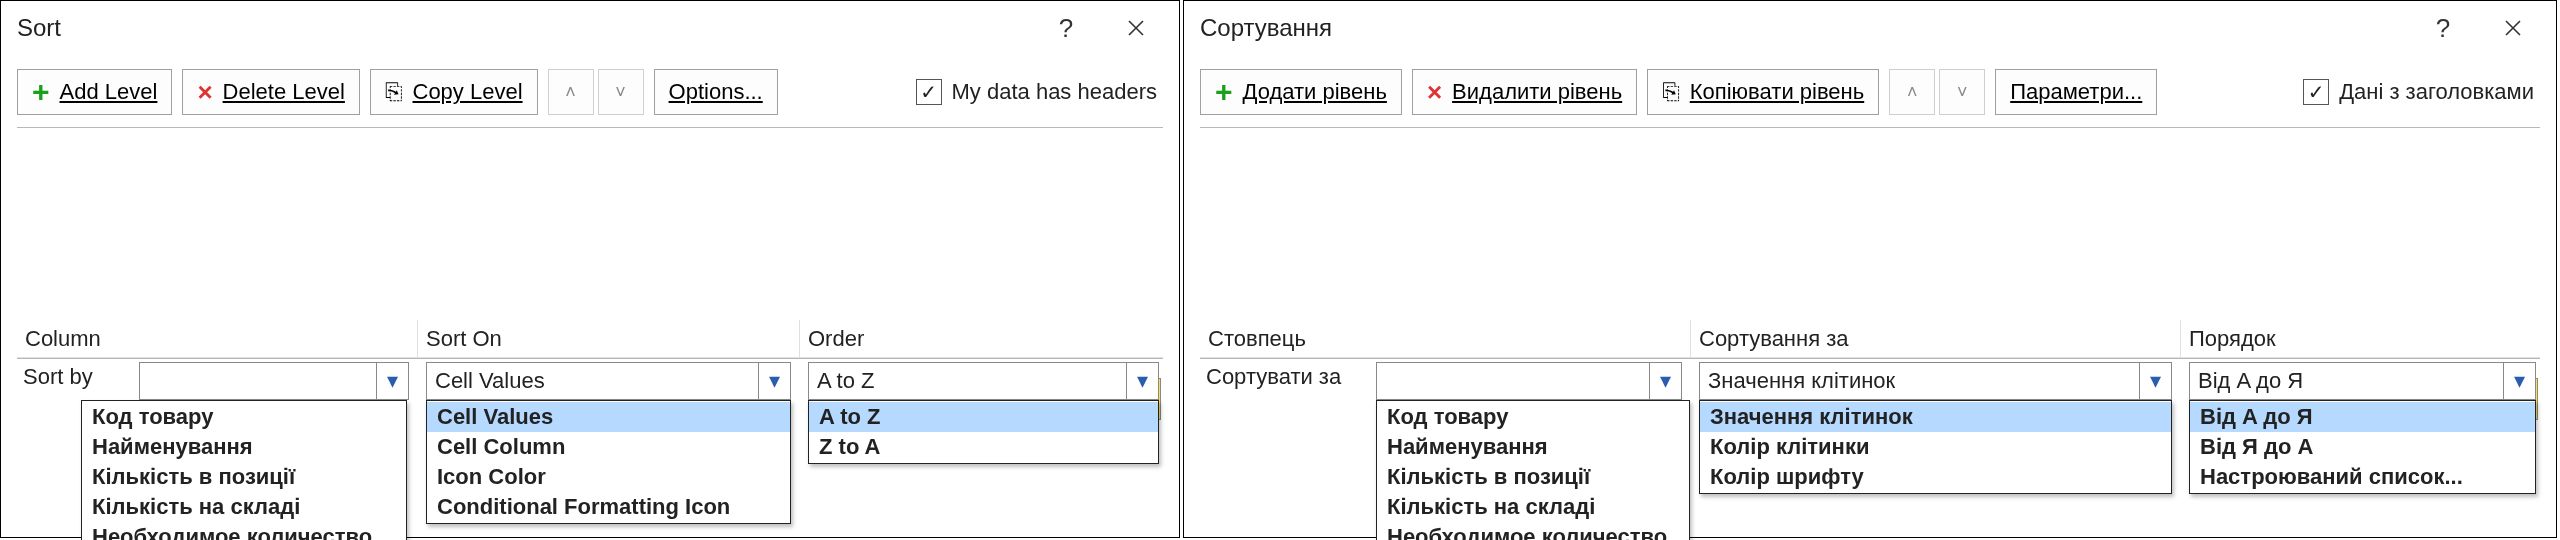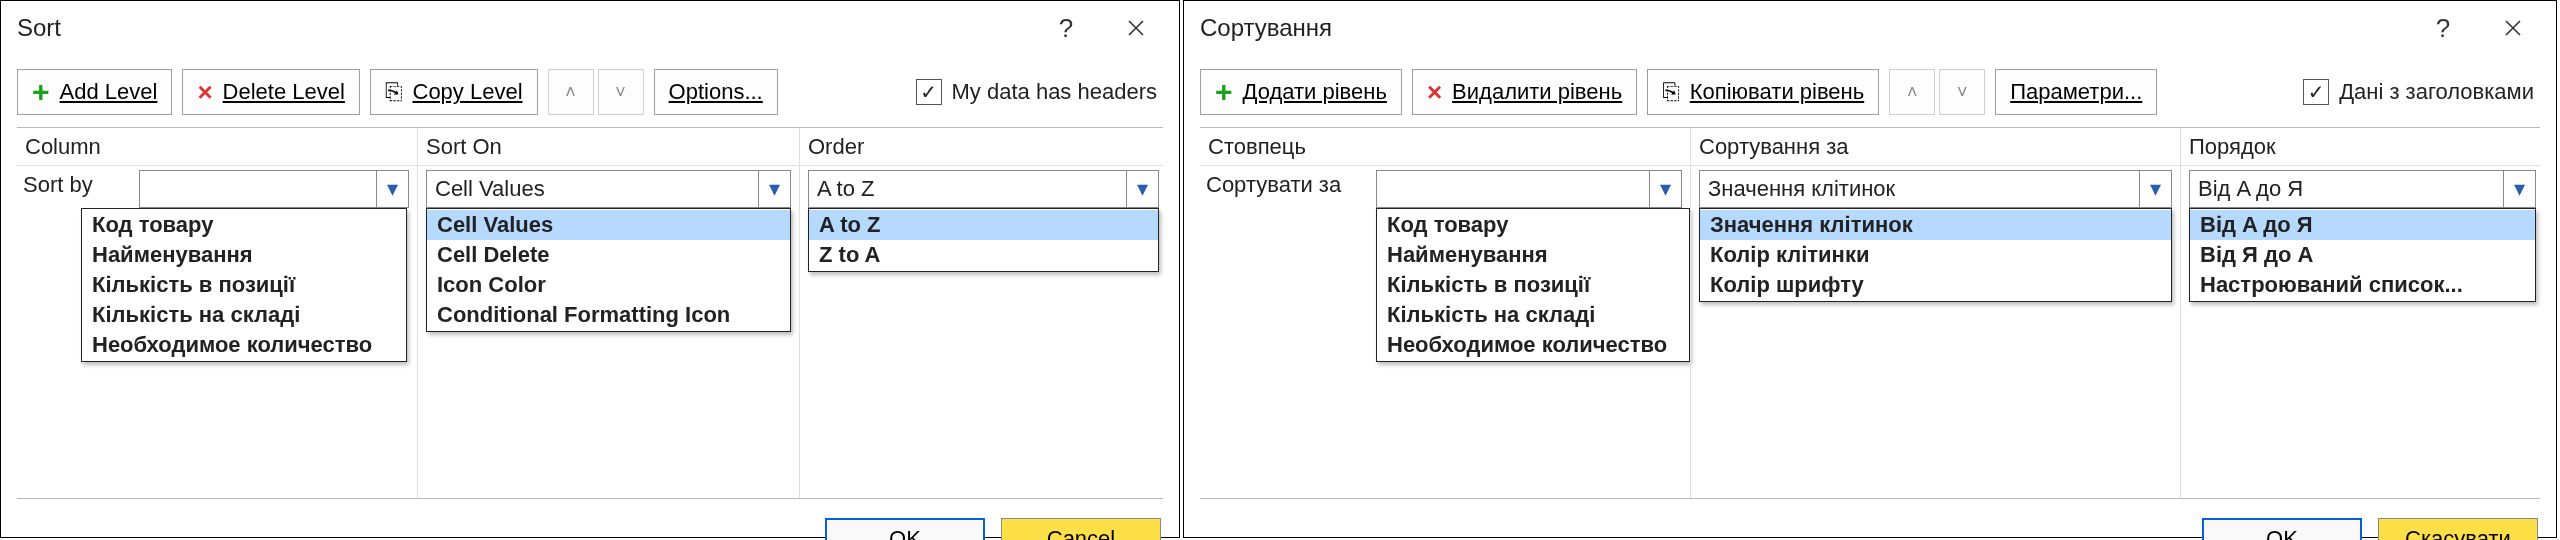--- a/index.html
+++ b/index.html
@@ -61,23 +61,24 @@
   .checkbox-wrap { display: inline-flex; align-items: center; gap: 10px; font-size: 22px; padding-right: 6px; }
   .cb {
     width: 26px; height: 26px; border: 1px solid #555; background: #fff;
     display: inline-flex; align-items: center; justify-content: center; font-size: 20px;
   }
   
   .body-area {
     border-top: 1px solid #b8b8b8;
     border-bottom: 1px solid #b8b8b8;
     margin: 0 16px;
-    height: 372px;
+    height: 232px;
     display: flex;
     position: relative;
+    align-items: flex-end;
   }
   .col {
     display: flex; flex-direction: column;
     position: relative;
   }
   .body-area .col + .col { border-left: 1px solid #e0e0e0; }
   .col-header {
     height: 38px; padding: 6px 8px 4px 8px;
     font-size: 22px;
     border-bottom: 1px solid #e0e0e0;
@@ -205,21 +206,21 @@
     </div>
 
     <div class="col" style="width:382px">
       <div class="col-header">Sort On</div>
       <div class="combo" style="left:8px; right:8px">
         <div class="val">Cell Values</div>
         <div class="chev">▾</div>
       </div>
       <div class="dropdown" style="left:8px; top:80px; right:8px">
         <div class="item selected">Cell Values</div>
-        <div class="item">Cell Delete</div>
+        <div class="item">Cell Column</div>
         <div class="item">Icon Color</div>
         <div class="item">Conditional Formatting Icon</div>
       </div>
     </div>
 
     <div class="col" style="flex:1">
       <div class="col-header">Order</div>
       <div class="combo" style="left:8px; right:4px">
         <div class="val">A to Z</div>
         <div class="chev">▾</div>

